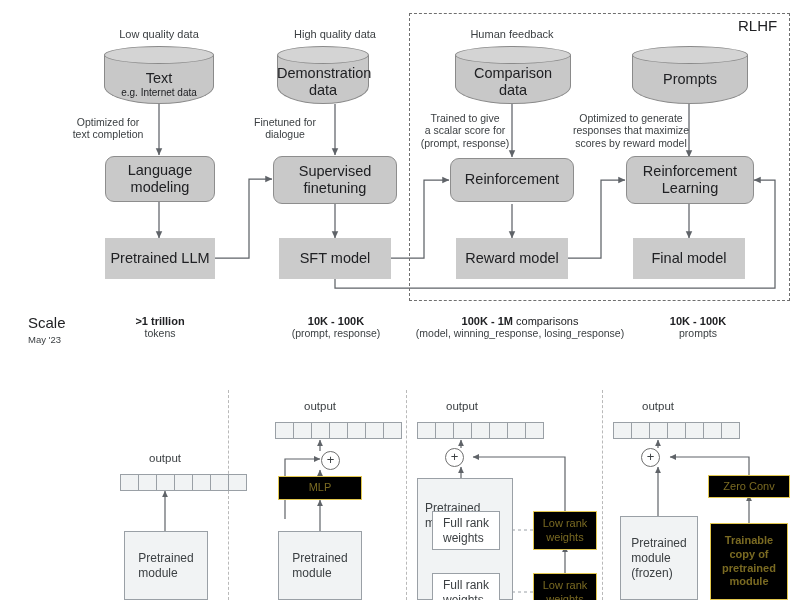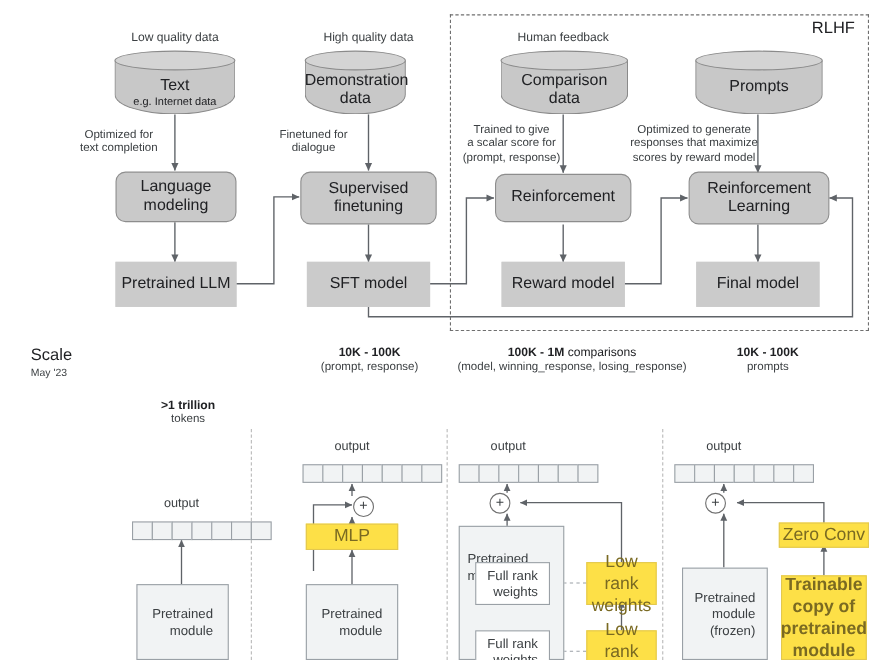--- a/index.html
+++ b/index.html
@@ -45,25 +45,25 @@
   .scale-cell .s1 .light{font-weight:normal;}
 
   
   .vdiv{position:absolute;width:0;border-left:1.6px dashed #b9b9b9;}
   .outlbl{position:absolute;font-size:11.5px;color:#3c4043;text-align:center;}
   .tokrow{position:absolute;display:flex;}
   .tokrow i{display:block;width:19px;height:17px;border:1px solid #9aa0a6;
     background:#f1f3f4;margin-left:-1px;box-sizing:border-box;}
   .tokrow i:first-child{margin-left:0;}
   .mod{position:absolute;background:#f1f3f4;border:1.2px solid #9aa0a6;box-sizing:border-box;
-    text-align:right;font-size:12px;line-height:1.25;color:#3c4043;white-space:pre-line;}
+    text-align:left;font-size:12px;line-height:1.25;color:#3c4043;white-space:pre-line;}
   .mod.pad{padding-top:7px;}
   .mod.ctr{display:flex;align-items:center;justify-content:center;}
-  .yel{position:absolute;background:#fde047;border:1.2px solid #e3c84f;box-sizing:border-box;
-    text-align:center;font-size:16px;line-height:1.25;color:#7a6a22;white-space:pre-line;
+  .yel{position:absolute;background:#000000;border:1.2px solid #e3c84f;box-sizing:border-box;
+    text-align:center;font-size:11px;line-height:1.25;color:#7a6a22;white-space:pre-line;
     display:flex;align-items:center;justify-content:center;}
   .plus{position:absolute;width:17px;height:17px;border-radius:50%;border:1.2px solid #6f6f6f;
     background:#ffffff;color:#3c4043;font-size:13px;line-height:15px;text-align:center;}
 </style>
 </head>
 <body>
 
 <div class="stage">
 
   <svg class="wires">
@@ -156,21 +156,21 @@
 Learning</div>
 
   <div class="artifact" style="left:105px;top:238px;width:110px;height:41px;">Pretrained LLM</div>
   <div class="artifact" style="left:279px;top:238px;width:112px;height:41px;">SFT model</div>
   <div class="artifact" style="left:633px;top:238px;width:112px;height:41px;">Final model</div>
   <div class="artifact" style="left:456px;top:238px;width:112px;height:41px;">Reward model</div>
 
   <div class="scale-title" style="left:28px;top:314px;">Scale</div>
   <div class="scale-sub" style="left:28px;top:334px;">May '23</div>
 
-  <div class="scale-cell" style="left:110px;top:315px;width:122px;margin-top:48px;">
+  <div class="scale-cell" style="left:99px;top:315px;width:122px;">
     <div class="s1">
       <span>&gt;1 trillion</span><span class="light"></span>
     </div>
     <div class="s2">tokens</div>
   </div>
 
   <div class="scale-cell" style="left:268px;top:315px;width:136px;">
     <div class="s1">
       <span>10K - 100K</span><span class="light"></span>
     </div>

